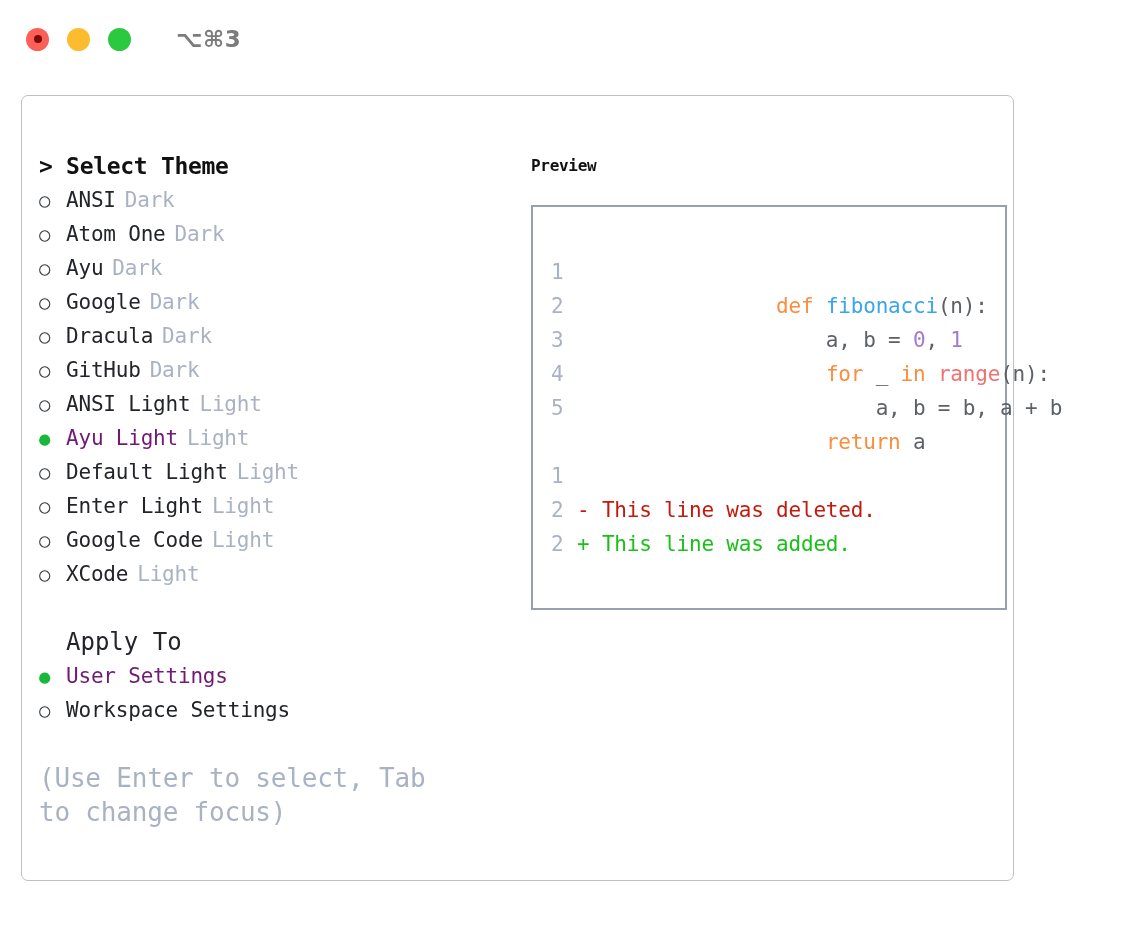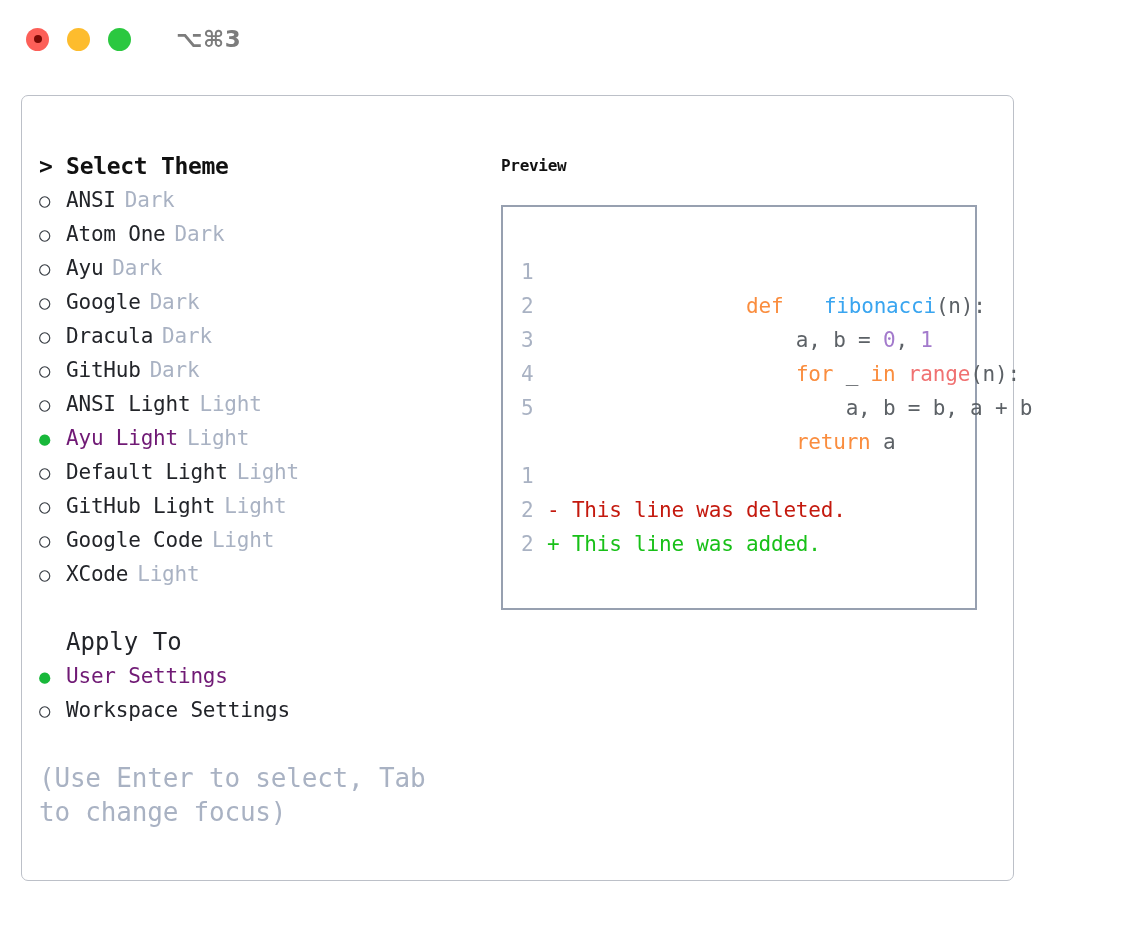--- a/index.html
+++ b/index.html
@@ -62,20 +62,21 @@
     height: 786px;
     border: 1.6px solid #bcc0c8;
     border-radius: 7px;
     background: #ffffff;
   }
 
   .panel-inner {
     position: absolute;
     left: 0; top: 0; right: 0; bottom: 0;
     display: flex;
+    gap: 30px;
   }
 
   
   .left-col {
     width: 470px;
     padding: 53px 0 0 17px;
   }
 
   .section-title {
     font-size: 23px;
@@ -162,21 +163,21 @@
   }
   .lineno {
     color: #a9b2c3;
     width: 26px;
     flex: 0 0 26px;
     text-align: left;
   }
   .code-text { color: #5c6166; }
 
   .tok-kw   { color: #fa8d3e; }
-  .tok-fn   { color: #39a5f0; margin-left: 28px; }
+  .tok-fn   { color: #39a5f0; }
   .tok-num  { color: #a37acc; }
   .tok-bi   { color: #f07171; }
   .tok-pl   { color: #5c6166; }
 
   .diff-gap { height: 34px; }
   .diff-ctx { color: #7b8186; }
   .diff-del { color: #c4190e; }
   .diff-add { color: #18c018; }
 </style>
 </head>
@@ -253,21 +254,21 @@
           </div>
 
           <div class="opt-row">
             <span class="bullet hollow">○</span>
             <span class="opt-name">Default Light</span>
             <span class="opt-badge">Light</span>
           </div>
 
           <div class="opt-row">
             <span class="bullet hollow">○</span>
-            <span class="opt-name">GitHub Light</span>
+            <span class="opt-name">Enter Light</span>
             <span class="opt-badge">Light</span>
           </div>
 
           <div class="opt-row">
             <span class="bullet hollow">○</span>
             <span class="opt-name">Google Code</span>
             <span class="opt-badge">Light</span>
           </div>
 
           <div class="opt-row">

